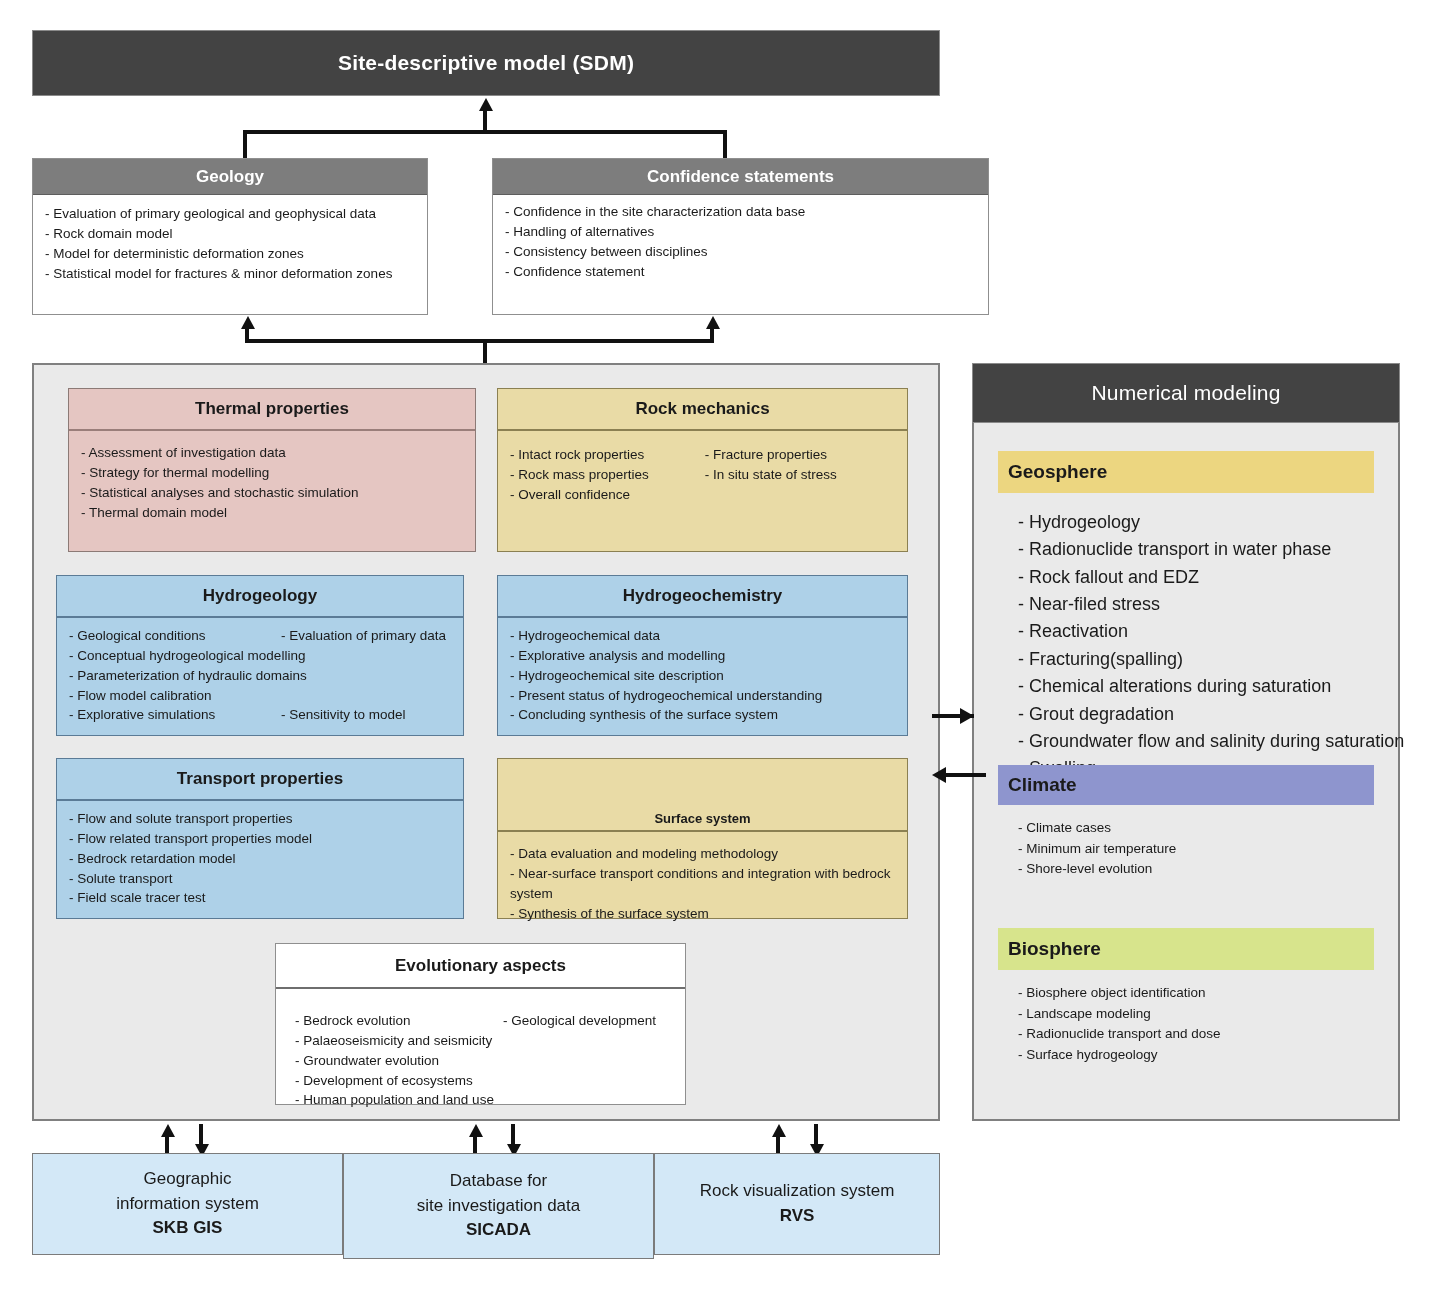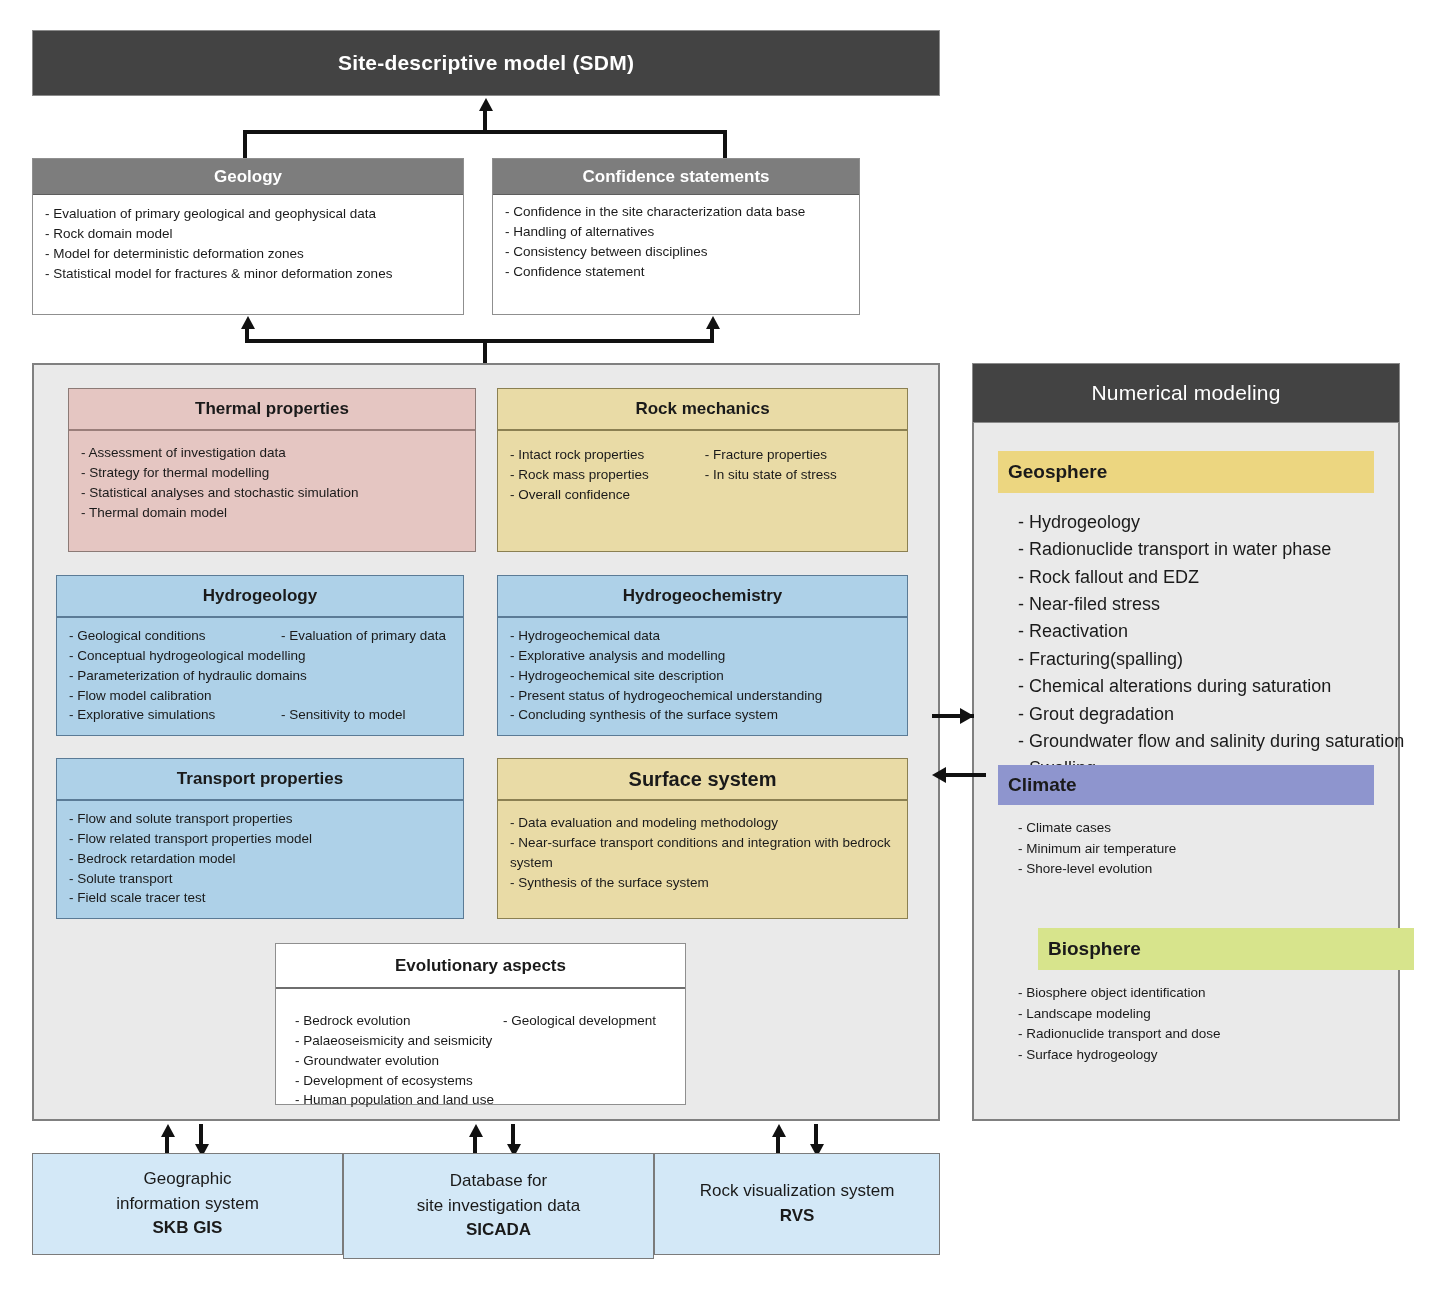--- a/index.html
+++ b/index.html
@@ -90,21 +90,21 @@
   
   .nm-head{
     font-weight:bold;
     display:flex;
     align-items:center;
     padding-left:10px;
     box-sizing:border-box;
   }
   .nm-geo{background:#ecd680;}
   .nm-cli{background:#8e95ce;}
-  .nm-bio{background:#d7e48c;margin-left:40px;}
+  .nm-bio{background:#d7e48c;}
   .nm-list{
     margin:0;padding:0;list-style:none;
   }
   .nm-list li{line-height:1.52;white-space:nowrap;}
 
   
   .ln{position:absolute;background:#111111;}
   .arrow-up{
     position:absolute;
     width:0;height:0;
@@ -142,35 +142,35 @@
   <div class="abs dark-header" style="left:32px;top:30px;width:908px;height:66px;font-size:21px;">
     <span>Site-descriptive model (SDM)</span>
   </div>
 
   <div class="arrow-up" style="left:479px;top:98px;"></div>
   <div class="ln" style="left:483px;top:108px;width:4px;height:24px;"></div>
   <div class="ln" style="left:243px;top:130px;width:484px;height:4px;"></div>
   <div class="ln" style="left:243px;top:130px;width:4px;height:30px;"></div>
   <div class="ln" style="left:723px;top:130px;width:4px;height:30px;"></div>
 
-  <div class="abs card" style="left:32px;top:158px;width:432px;height:157px;">
+  <div class="abs card" style="left:32px;top:158px;width:396px;height:157px;">
     <div class="card-title gray-head" style="height:36px;font-size:17px;">
       <span>Geology</span>
     </div>
     <div class="card-body" style="font-size:13.5px;">
       <ul class="bullets">
         <li>- Evaluation of primary geological and geophysical data</li>
         <li>- Rock domain model</li>
         <li>- Model for deterministic deformation zones</li>
         <li>- Statistical model for fractures &amp; minor deformation zones</li>
       </ul>
     </div>
   </div>
 
-  <div class="abs card" style="left:492px;top:158px;width:368px;height:157px;">
+  <div class="abs card" style="left:492px;top:158px;width:497px;height:157px;">
     <div class="card-title gray-head" style="height:36px;font-size:17px;">
       <span>Confidence statements</span>
     </div>
     <div class="card-body" style="font-size:13.5px;padding-top:7px;">
       <ul class="bullets">
         <li>- Confidence in the site characterization data base</li>
         <li>- Handling of alternatives</li>
         <li>- Consistency between disciplines</li>
         <li>- Confidence statement</li>
       </ul>
@@ -262,21 +262,21 @@
         <li>- Flow and solute transport properties</li>
         <li>- Flow related transport properties model</li>
         <li>- Bedrock retardation model</li>
         <li>- Solute transport</li>
         <li>- Field scale tracer test</li>
       </ul>
     </div>
   </div>
 
   <div class="abs card gold" style="left:497px;top:758px;width:411px;height:161px;border-color:#8b8052;">
-    <div class="card-title gold-head" style="height:42px;font-size:20px;">
+    <div class="card-title gold-head" style="height:25px;font-size:13px;margin-top:48px;">
       <span>Surface system</span>
     </div>
     <div class="card-body" style="font-size:13.5px;padding-top:12px;">
       <ul class="bullets">
         <li>- Data evaluation and modeling methodology</li>
         <li class="wrap">- Near-surface transport conditions and integration with bedrock system</li>
         <li>- Synthesis of the surface system</li>
       </ul>
     </div>
   </div>

